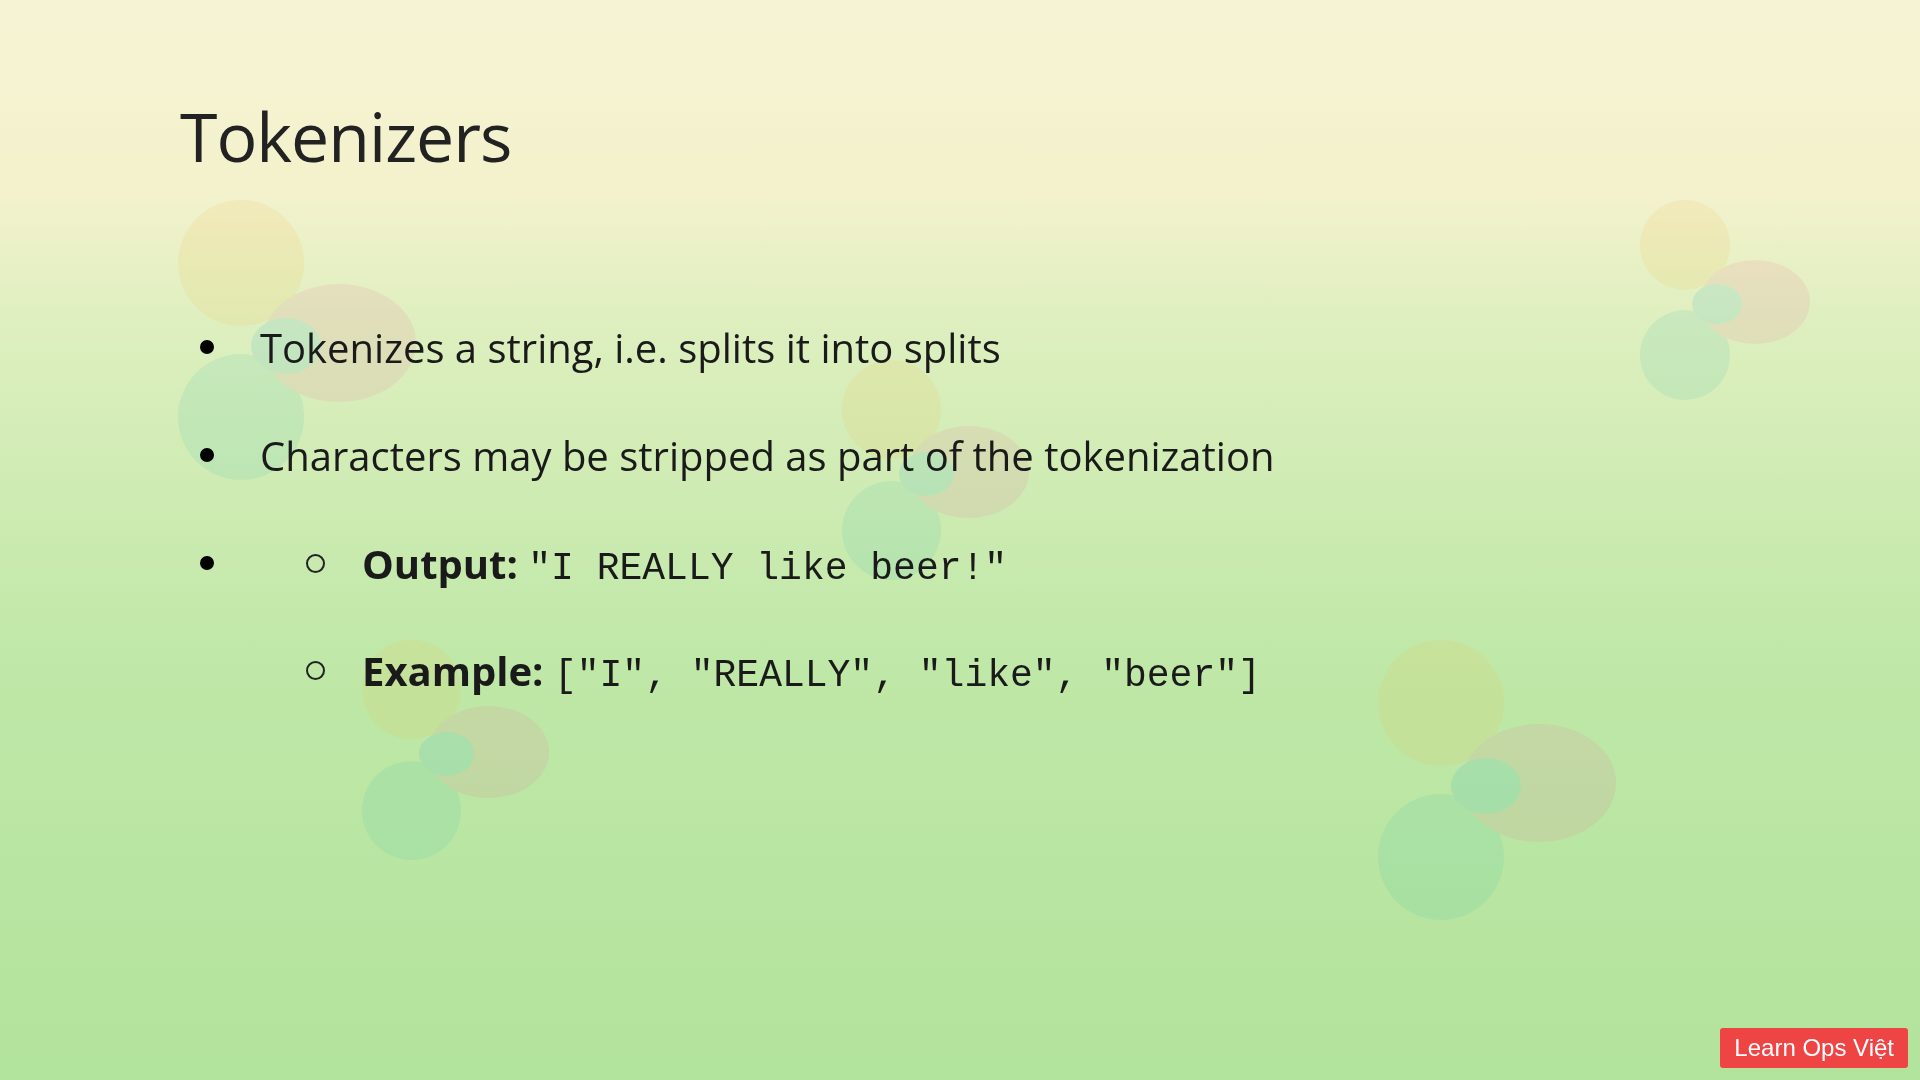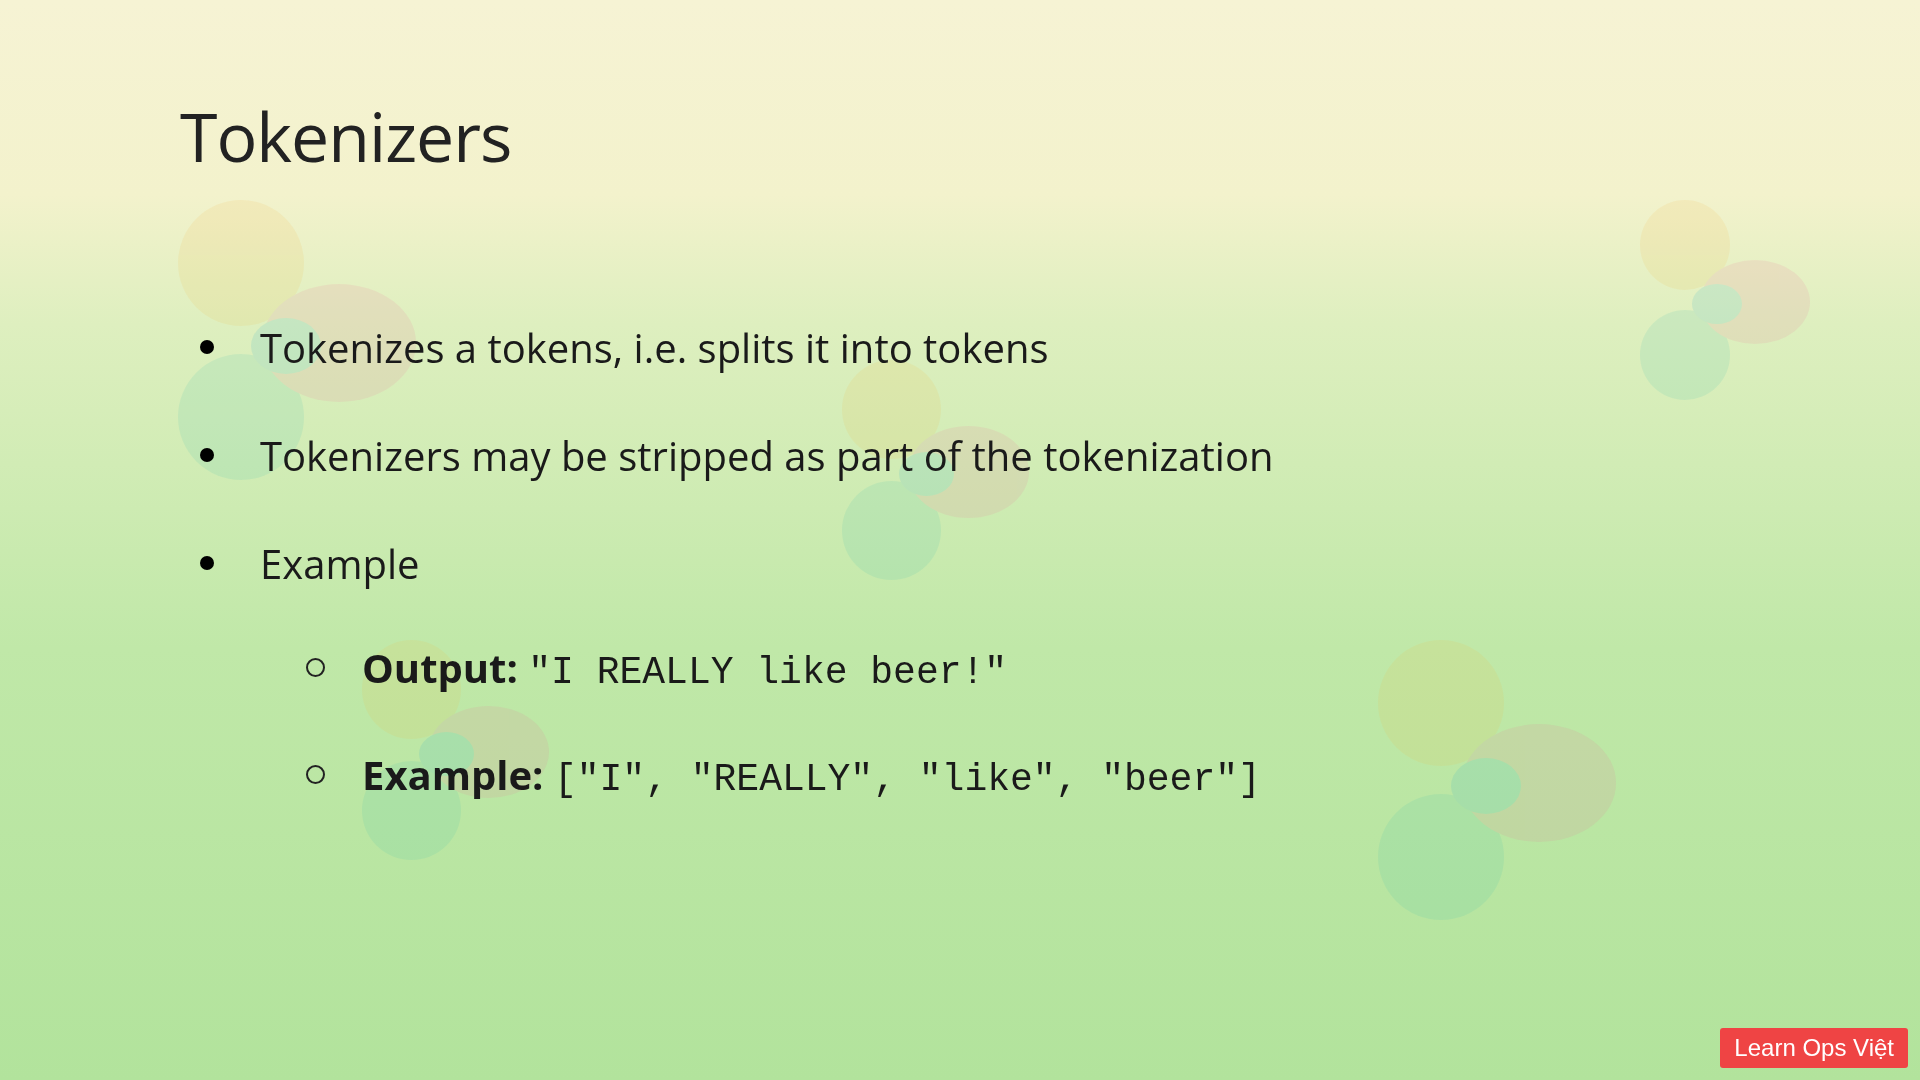--- a/index.html
+++ b/index.html
@@ -163,29 +163,28 @@
 </div>
 
 <div class="slide">
 
   <h1 class="title">Tokenizers</h1>
 
   <ul class="main">
 
 
     <li>
-      <span>Tokenizes a tokens, i.e. splits it into tokens</span>
+      <span>Tokenizes a string, i.e. splits it into splits</span>
     </li>
 
     <li>
-      <span>Tokenizers may be stripped as part of the tokenization</span>
+      <span>Characters may be stripped as part of the tokenization</span>
     </li>
 
     <li>
-      <span>Example</span>
 
       <ul class="sub">
         <li>
           <span class="bold">Output: </span><span class="mono">"I REALLY like beer!"</span>
         </li>
         <li>
           <span class="bold">Example: </span><span class="mono">["I", "REALLY", "like", "beer"]</span>
         </li>
       </ul>
     </li>

